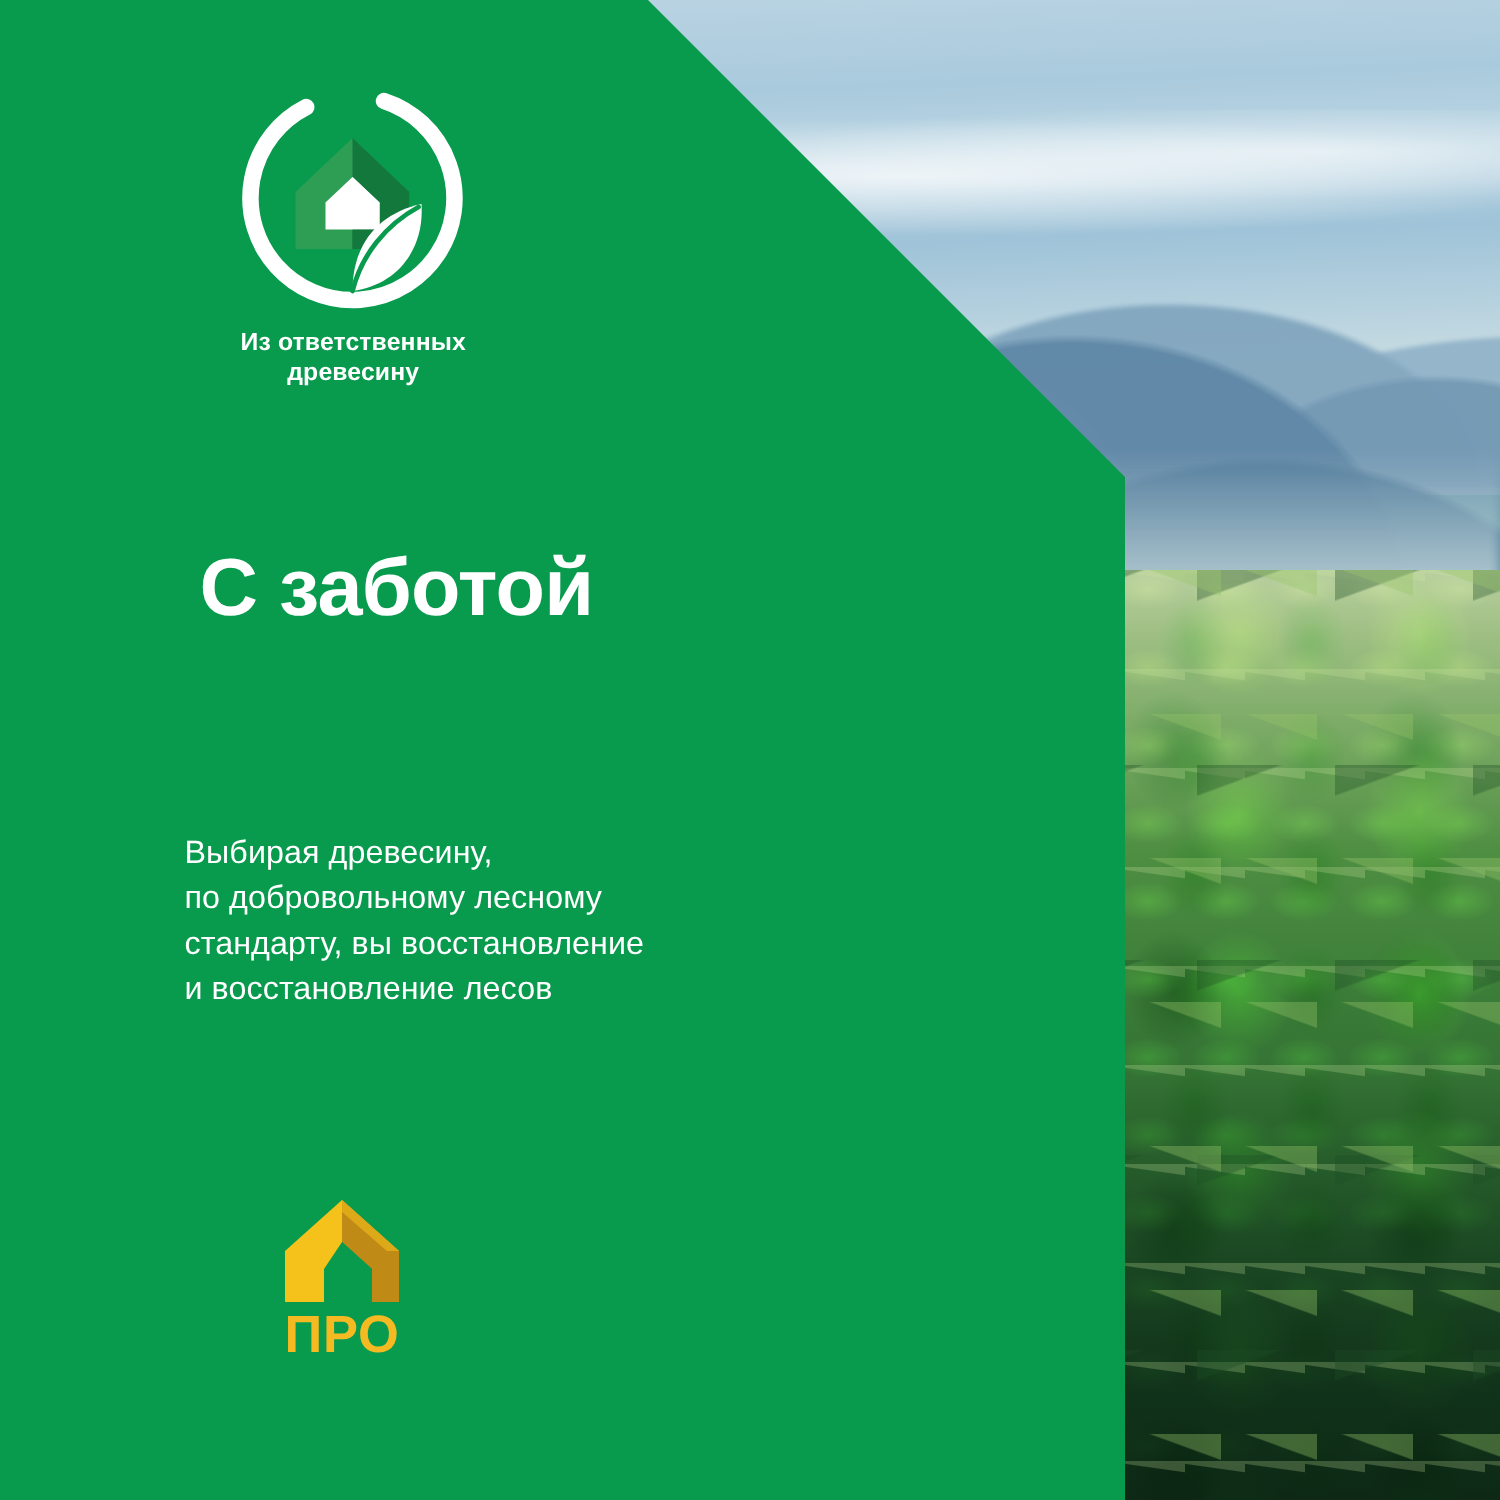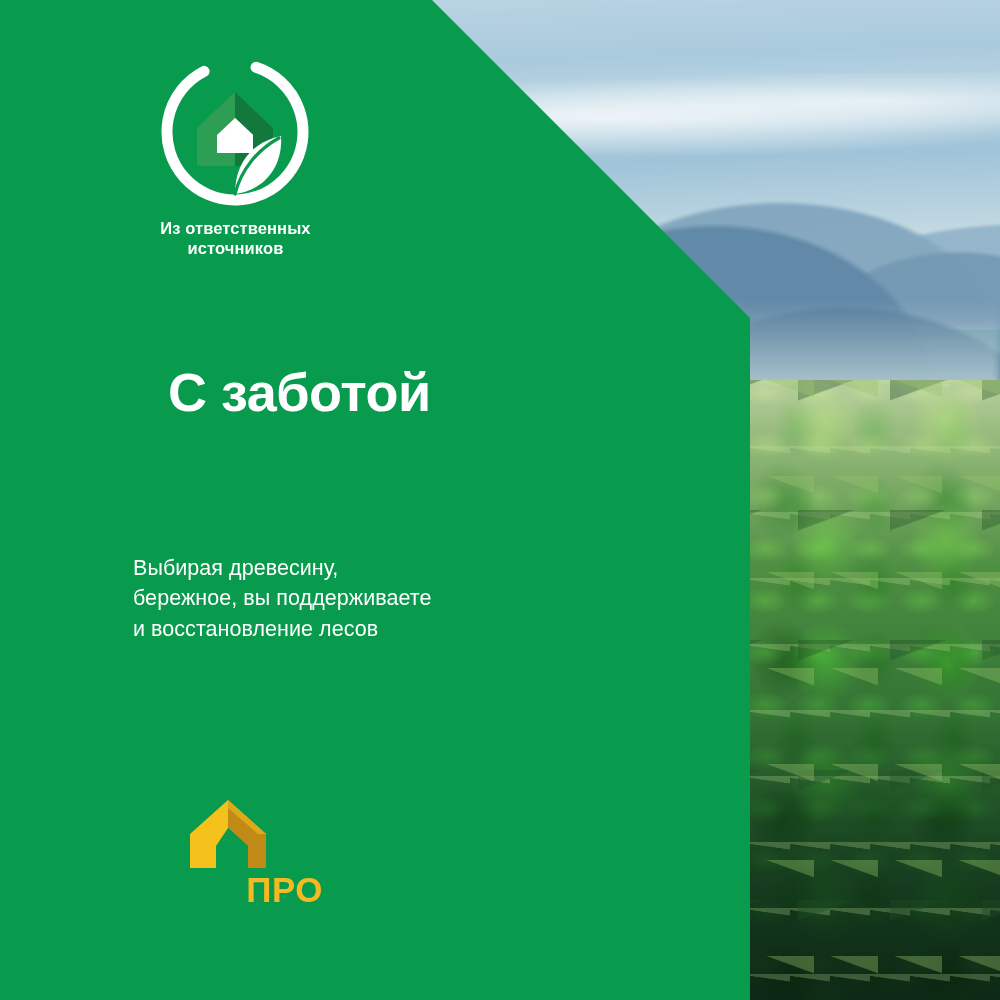--- a/index.html
+++ b/index.html
@@ -183,28 +183,27 @@
   
   .headline {
     position: absolute;
     left: 133px;
     top: 327px;
     color: #ffffff;
     font-size: 54px;
     font-weight: bold;
     line-height: 1.09;
     letter-spacing: -0.5px;
-    margin-left: 35px;
   }
   .headline .line { display: block; white-space: nowrap; }
 
   
   .bodycopy {
     position: absolute;
-    left: 133px;
+    left: 123px;
     top: 531px;
     color: #ffffff;
     font-size: 21.5px;
     font-weight: normal;
     line-height: 1.42;
     letter-spacing: .05px;
   }
   .bodycopy .line { display: block; white-space: nowrap; }
 
   
@@ -226,21 +225,20 @@
     line-height: 1;
   }
   .brand-sub {
     display: block;
     margin-top: 2px;
     color: #F5B921;
     font-size: 35px;
     font-weight: bold;
     letter-spacing: .5px;
     line-height: 1;
-    text-align: right;
   }
 </style>
 </head>
 <body>
 
 <div id="poster">
 
   <div class="photo">
     <div class="photo-sky"></div>
     <div class="ridge ridge-far"></div>
@@ -269,31 +267,32 @@
         <path d="M74 60 L92 77 L92 95 L74 95 Z" fill="#ffffff"></path>
 
         <path d="M74 95 L92 95 L92 108 L74 108 Z" fill="#12783C"></path>
 
         <path d="M74 136 C74 104 92 84 120 78 C122 108 104 132 74 136 Z" fill="#ffffff"></path>
         <path d="M74 136 C80 112 96 92 118 80" fill="none" stroke="#089B4E" stroke-width="3.2" stroke-linecap="round"></path>
       </svg>
     </div>
     <div class="badge-caption">
       <span>Из ответственных</span><br>
-      <span>источников</span>
+      <span>древесину</span>
     </div>
   </div>
 
   <h1 class="headline">
     <span class="line">С заботой</span>
   </h1>
 
   <p class="bodycopy">
     <span class="line">Выбирая древесину,</span>
-    <span class="line">бережное, вы поддерживаете</span>
+    <span class="line">по добровольному лесному</span>
+    <span class="line">стандарту, вы восстановление</span>
     <span class="line">и восстановление лесов</span>
   </p>
 
   <div class="brand">
     <svg class="brand-house" viewBox="0 0 84 72" xmlns="http://www.w3.org/2000/svg" aria-hidden="true">
 
       <path d="M42 2 L80 36 L80 70 L4 70 L4 36 Z" fill="#F5C21B"></path>
 
       <path d="M42 2 L80 36 L80 70 L42 70 Z" fill="#C08A17"></path>
 

